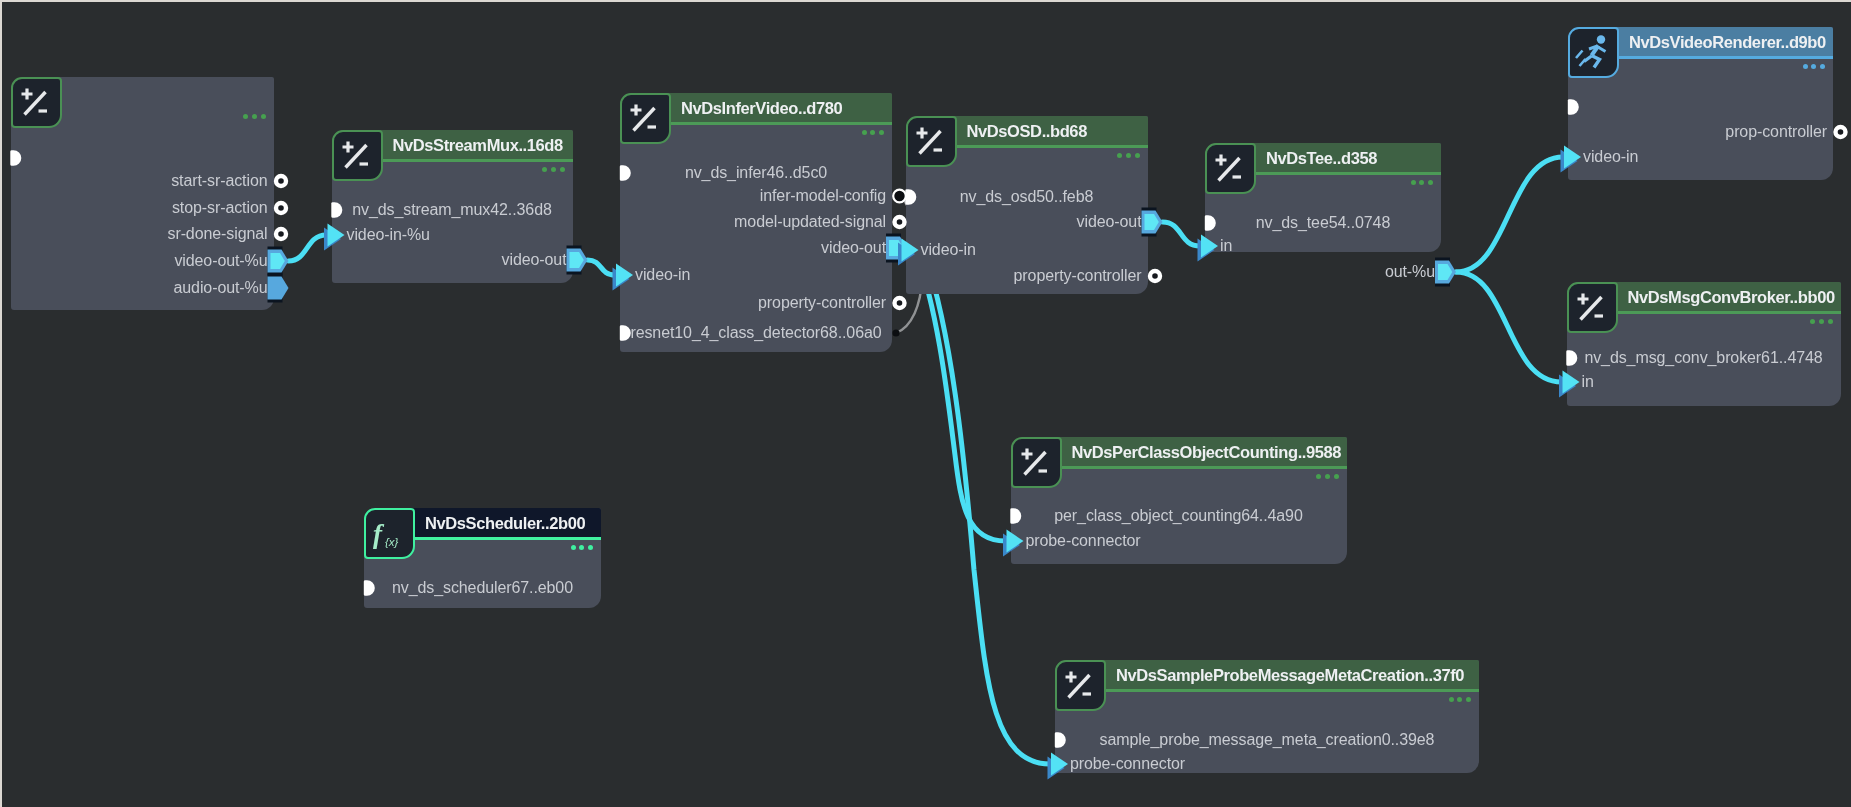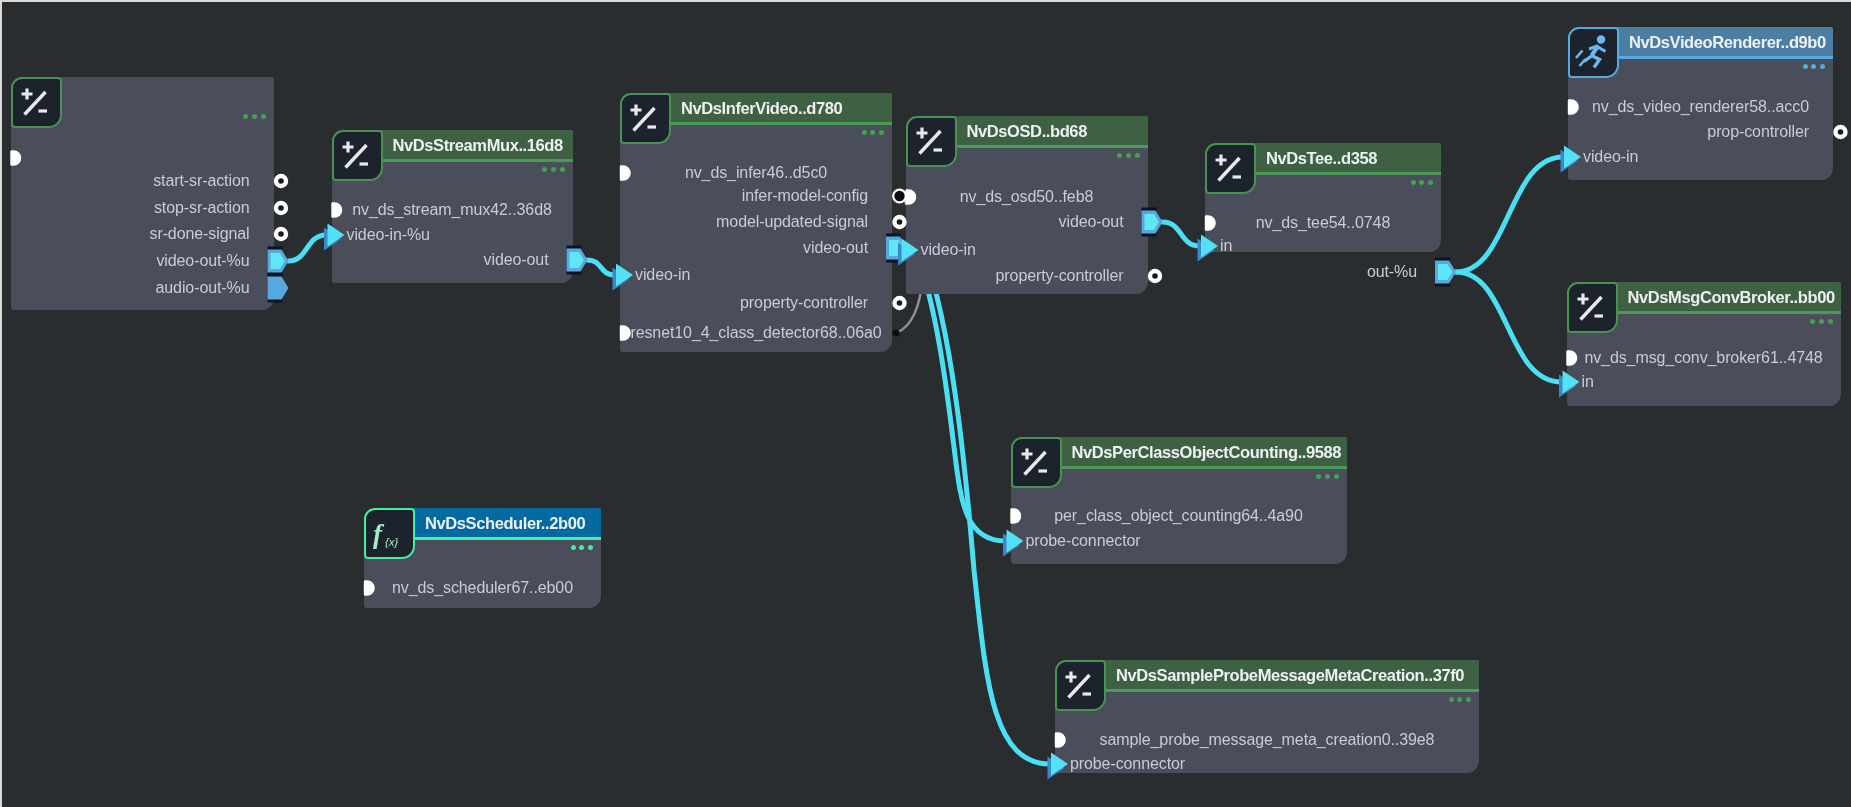--- a/index.html
+++ b/index.html
@@ -34,21 +34,21 @@
     position:absolute; left:0; top:0; width:51px; height:51px;
     border:2.5px solid; border-radius:11px 4px 13px 4px; box-sizing:border-box;
   }
   .icon-glyph { position:absolute; left:0; top:0; width:46px; height:46px; }
   .dots { position:absolute; top:37px; right:8px; display:flex; gap:3.6px; }
   .dots i { width:5px; height:5px; border-radius:50%; background:var(--dc); }
   .row { position:absolute; left:0; right:0; height:26px; line-height:26px;
          font-size:16px; color:#c9ccd2; white-space:nowrap; letter-spacing:-0.1px; }
   .r-comp { text-align:center; }
   .r-in   { text-align:left;  padding-left:15px; }
-  .r-out  { text-align:right; padding-right:24px; }
+  .r-out  { text-align:right; padding-right:6px; }
   .row .rl { display:inline-block; }
 </style>
 </head>
 <body>
 
 <div id="stage">
   <svg id="wires" class="layer">
     <path d="M 288.5 261 C 308 261, 306 235, 326 235" stroke="#4bdff4" stroke-width="5" fill="none" stroke-linecap="round"></path>
     <path d="M 587.5 260 C 603 260, 599 275, 615 275" stroke="#4bdff4" stroke-width="5" fill="none" stroke-linecap="round"></path>
     <path d="M 905 248 C 901 248, 899 250, 895.5 250" stroke="#4bdff4" stroke-width="5" fill="none" stroke-linecap="round"></path>
@@ -174,21 +174,20 @@
       </div>
       <div class="iconbox" style="border-color:#55abe0;background:#1d232c">
         <svg class="icon-glyph" viewBox="0 0 46 46">
 <circle cx="31" cy="10.5" r="4.2" fill="#6ab8ec"></circle>
 <path d="M28.5 16.5 L21.5 26.5" stroke="#6ab8ec" stroke-width="4" fill="none"></path>
 <path d="M28 18 L35.5 22.5 M27.5 17 L19 20" stroke="#6ab8ec" stroke-width="3" fill="none"></path>
 <path d="M21.5 26.5 L29.5 30.5 L24 38.5 M21.5 27 L14 32.5" stroke="#6ab8ec" stroke-width="3.4" fill="none"></path>
 <path d="M6 29 L12.5 21.5 M9.5 37 L15.5 30" stroke="#6ab8ec" stroke-width="2.6" fill="none"></path>
 </svg>
       </div>
-      <div class="row r-comp" style="top:67px"><span class="rl">nv_ds_video_renderer58..acc0</span></div>
       <div class="row r-out" style="top:92px"><span class="rl">prop-controller</span></div>
       <div class="row r-in" style="top:117px"><span class="rl">video-in</span></div>
     </div>
     <div class="node" style="left:1566.5px;top:282px;width:274px;height:124px">
       <div class="hdr" style="background:#3e6144;border-bottom-color:#4c9a57">
         <span class="title">NvDsMsgConvBroker..bb00</span>
       </div>
       <div class="dots" style="--dc:#46a04f">
         <i></i>
         <i></i>
@@ -198,21 +197,21 @@
         <svg class="icon-glyph" viewBox="0 0 46 46">
 <path d="M14 9.5 V 20.5 M8.5 15 H 19.5" stroke="#e7e9eb" stroke-width="3.2" fill="none"></path>
 <path d="M11.5 35.5 L 32.5 13" stroke="#e7e9eb" stroke-width="3.4" fill="none"></path>
 <path d="M25.5 32 H 34" stroke="#e7e9eb" stroke-width="3.2" fill="none"></path>
 </svg>
       </div>
       <div class="row r-comp" style="top:63px"><span class="rl">nv_ds_msg_conv_broker61..4748</span></div>
       <div class="row r-in" style="top:87px"><span class="rl">in</span></div>
     </div>
     <div class="node" style="left:364px;top:508px;width:237px;height:100px">
-      <div class="hdr" style="background:#0369a1;border-bottom-color:#41f2a1">
+      <div class="hdr" style="background:#0f172a;border-bottom-color:#41f2a1">
         <span class="title">NvDsScheduler..2b00</span>
       </div>
       <div class="dots" style="--dc:#3ff0a0">
         <i></i>
         <i></i>
         <i></i>
       </div>
       <div class="iconbox" style="border-color:#3ff0a0;background:#1d232c">
         <svg class="icon-glyph" viewBox="0 0 46 46">
 <text x="7" y="33" font-family="Liberation Serif, serif" font-style="italic" font-weight="bold" font-size="27" fill="#a5ecc8">f</text>

